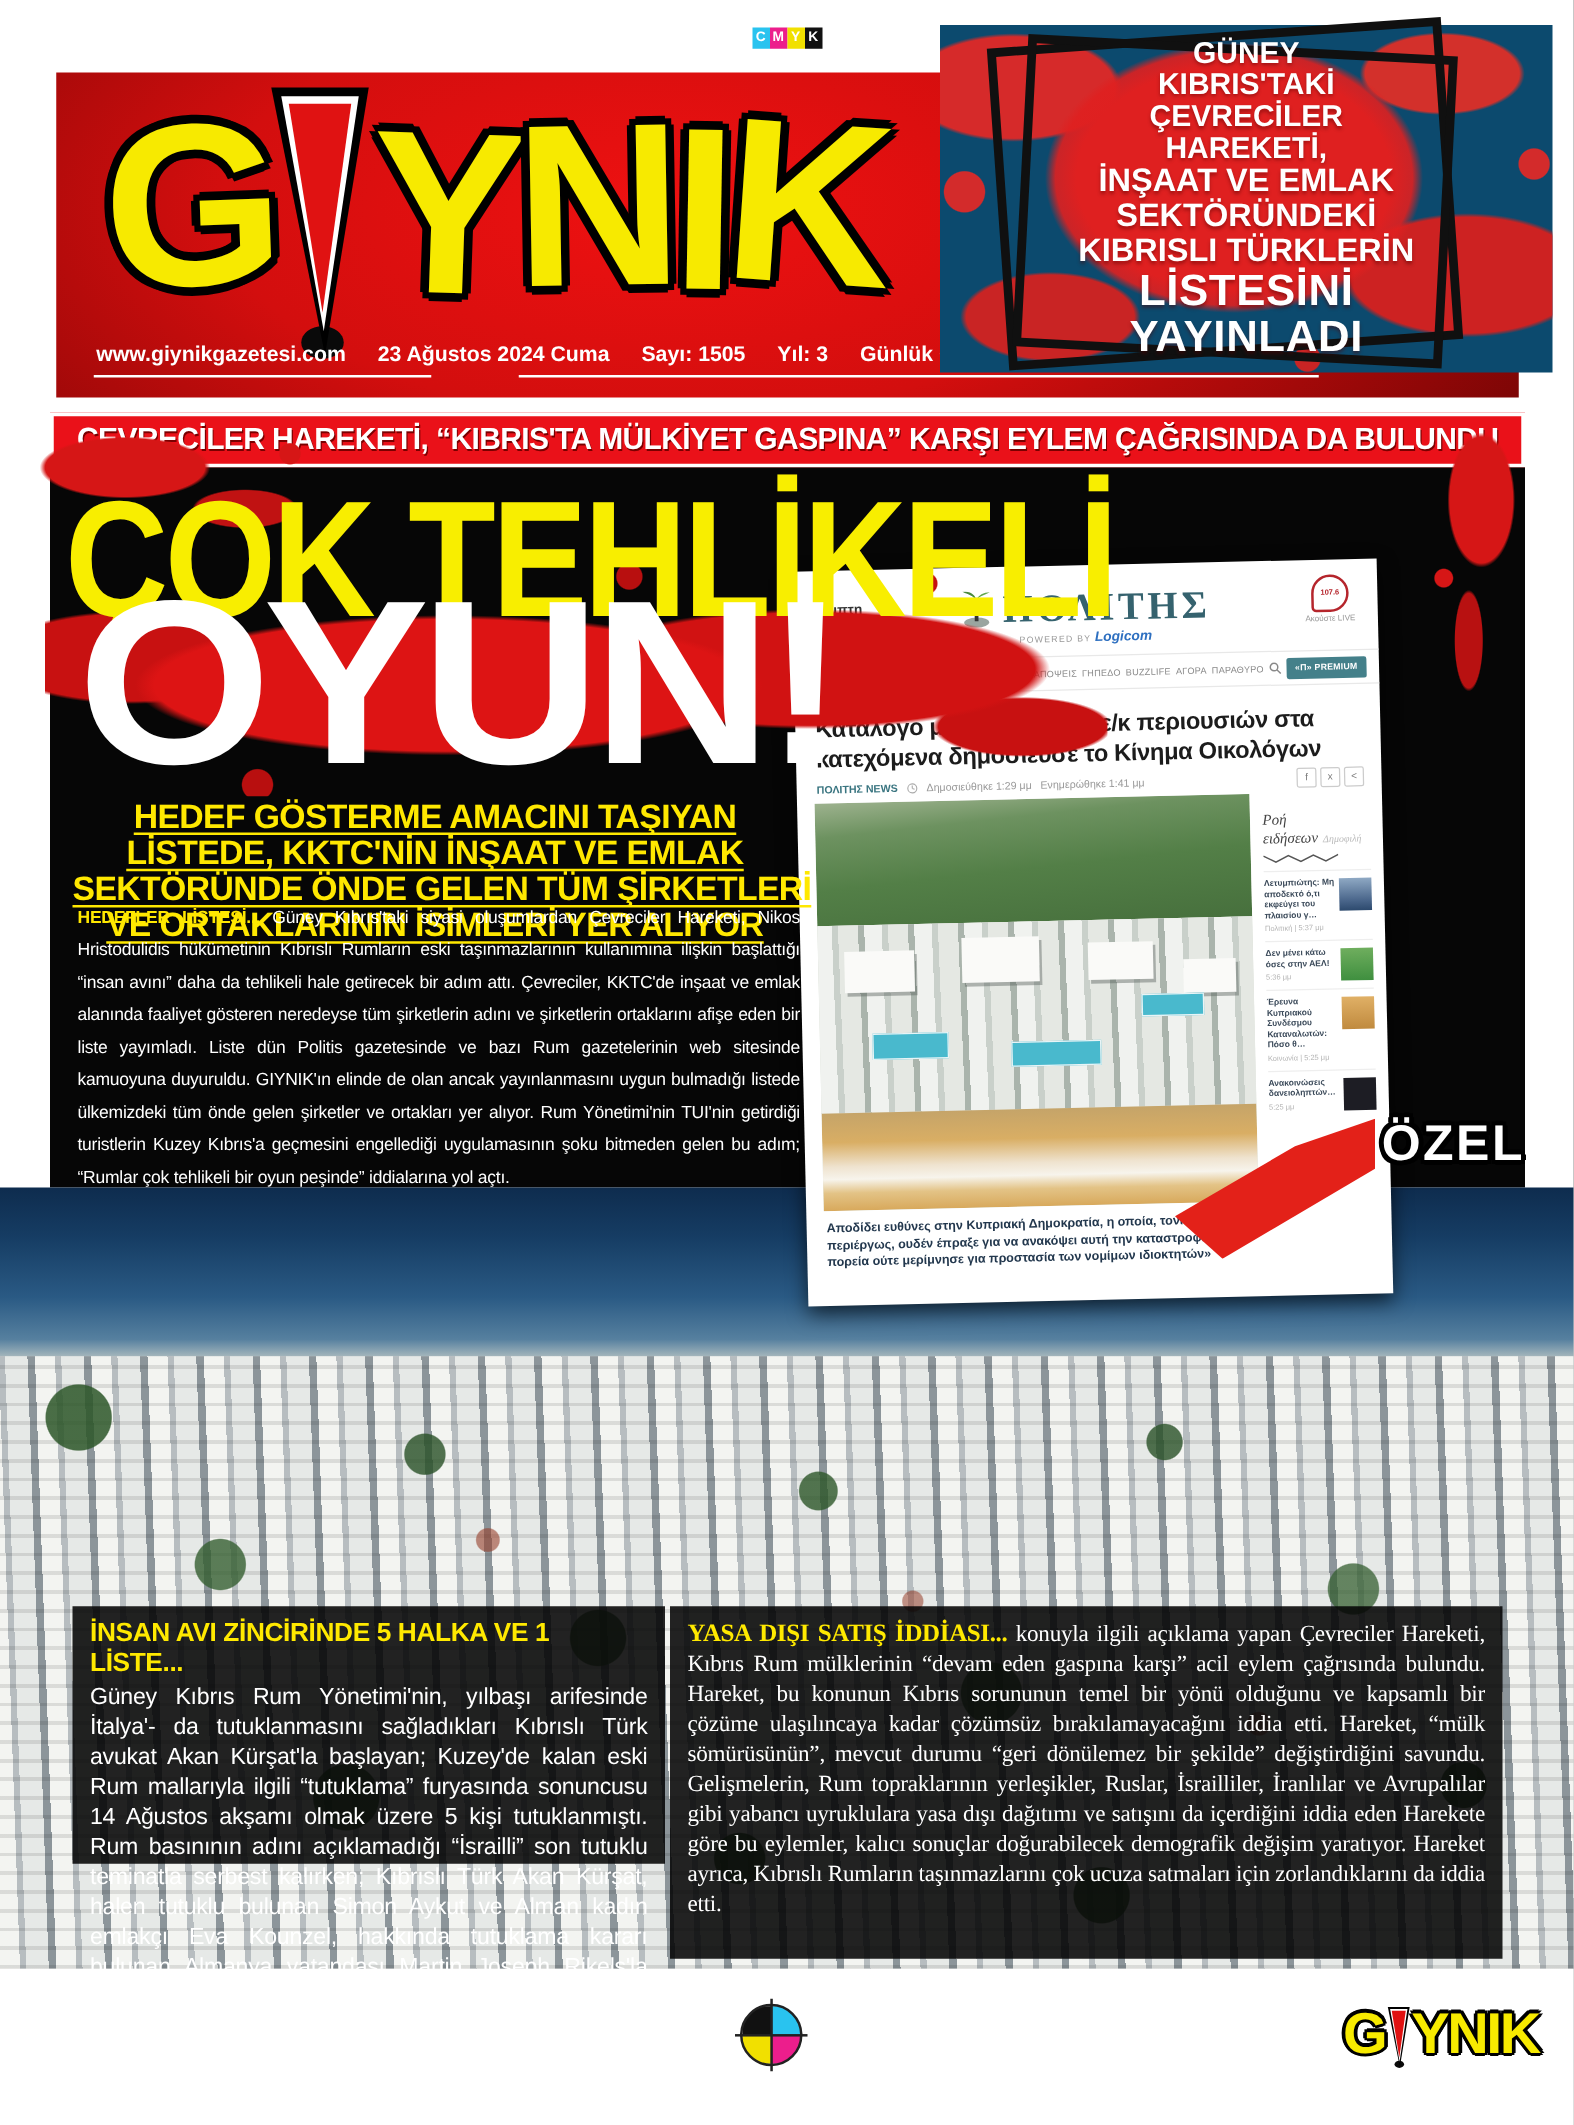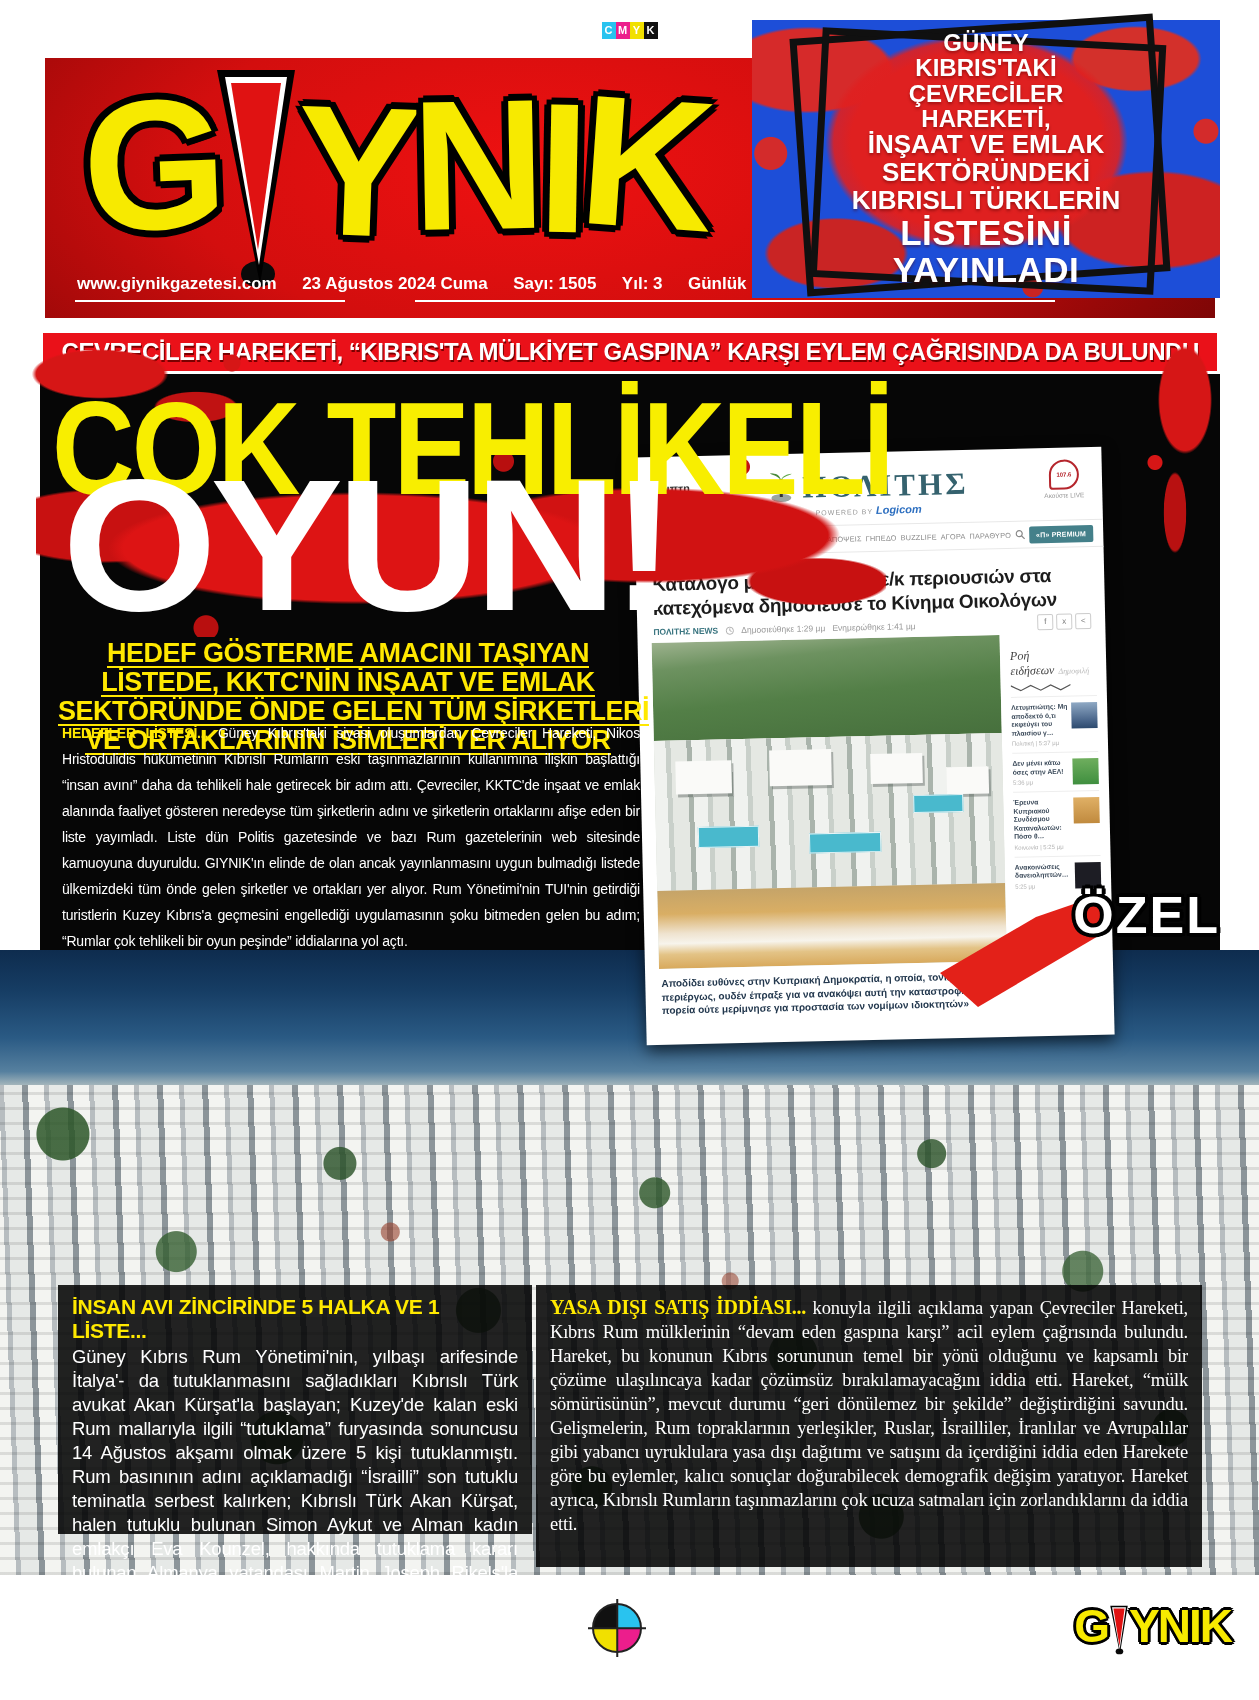--- a/index.html
+++ b/index.html
@@ -21,21 +21,21 @@
   .lg-g{transform:rotate(-2deg);} .lg-y{transform:rotate(2deg) translateY(6px);} .lg-n{transform:rotate(-1deg);}
   .lg-i{transform:rotate(1deg) translateY(3px);} .lg-k{transform:rotate(4deg) translateY(-2px);}
   .tri-i{margin:0 -2px 0 -6px;}
   .mast-info{position:absolute;left:32px;bottom:24px;width:730px;display:flex;justify-content:space-between;
     color:#fff;font-size:17px;font-weight:bold;}
   .mast-line{position:absolute;height:2px;background:#fff;}
   .mast-line1{left:75px;top:300px;width:270px;}
   .mast-line2{left:415px;top:300px;width:640px;}
 
   
-  .promo{position:absolute;left:752px;top:20px;width:468px;height:278px;background:#1d4ed8;}
+  .promo{position:absolute;left:752px;top:20px;width:468px;height:278px;background:#0c4a6e;padding-left:22px;}
   .promo-splat{position:absolute;inset:0;background:
     radial-gradient(ellipse 210px 150px at 48% 44%, #df2020 0 60%, rgba(223,32,32,.9) 68%, transparent 72%),
     radial-gradient(ellipse 140px 70px at 12% 18%, #d62a2a 0 58%, transparent 62%),
     radial-gradient(ellipse 160px 80px at 86% 72%, #cd2222 0 58%, transparent 62%),
     radial-gradient(ellipse 110px 55px at 82% 14%, #d3302b 0 56%, transparent 60%),
     radial-gradient(ellipse 120px 60px at 18% 84%, #c92424 0 56%, transparent 60%),
     radial-gradient(circle at 4% 48%, #d32b2b 0 16px, transparent 17px),
     radial-gradient(circle at 97% 40%, #d32b2b 0 12px, transparent 13px),
     radial-gradient(circle at 60% 96%, #c92424 0 10px, transparent 11px);}
   .promo-frame{position:absolute;border:7px solid #101010;}
@@ -166,27 +166,27 @@
   .p-item-title{font-size:6.8px;line-height:8.5px;font-weight:bold;color:#3b4a5a;}
   .p-item-meta{font-size:6px;color:#b5b5b5;margin-top:3px;}
   .p-thumb{width:26px;height:26px;flex:0 0 26px;}
   .th1{background:linear-gradient(180deg,#8fa9c4 0%,#49658a 70%,#2d4a6e 100%);}
   .th2{background:linear-gradient(180deg,#6fae5e 0%,#3f8f3f 100%);}
   .th3{background:linear-gradient(180deg,#e0b066 0%,#c08a3e 100%);}
   .th4{background:#1d1d24;}
 
   
   .ozel{position:absolute;left:952px;top:893px;width:268px;z-index:9;text-align:right;}
-  .ozel-line{font-size:52px;font-weight:bold;color:#fff;letter-spacing:2px;line-height:44px;
+  .ozel-line{font-size:40px;font-weight:bold;color:#fff;letter-spacing:2px;line-height:44px;
     text-shadow:-4px 0 0 #000,4px 0 0 #000,0 -4px 0 #000,0 4px 0 #000,-3px -3px 0 #000,3px -3px 0 #000,-3px 3px 0 #000,3px 3px 0 #000;}
   .ozel-arrow{position:absolute;left:-12px;top:2px;z-index:-1;}
 
   
   .story{position:absolute;top:1285px;background:rgba(4,4,4,.88);z-index:9;box-sizing:border-box;padding:10px 14px;}
-  .story-left{left:58px;width:474px;height:249px;}
+  .story-left{left:58px;width:474px;height:206px;}
   .story-right{left:536px;width:666px;height:282px;}
   .story .kicker{color:#ffe900;font-size:21px;font-weight:bold;letter-spacing:-.3px;}
   .story .body{color:#fff;font-size:18.5px;line-height:24px;text-align:justify;letter-spacing:-.2px;margin-top:2px;}
   .story-right .body{margin-top:0;font-family:Liberation Serif, serif;}
   .story-right .kicker{font-size:20px;}
 
   
   .footer{position:absolute;left:0;top:1575px;width:1259px;height:125px;background:#fff;z-index:10;}
   .regmark{position:absolute;left:592px;top:28px;width:46px;height:46px;border-radius:50%;border:2px solid #222;
     background:conic-gradient(#29c3ef 0 90deg,#ec1e8c 90deg 180deg,#f1e000 180deg 270deg,#111 270deg 360deg);}

